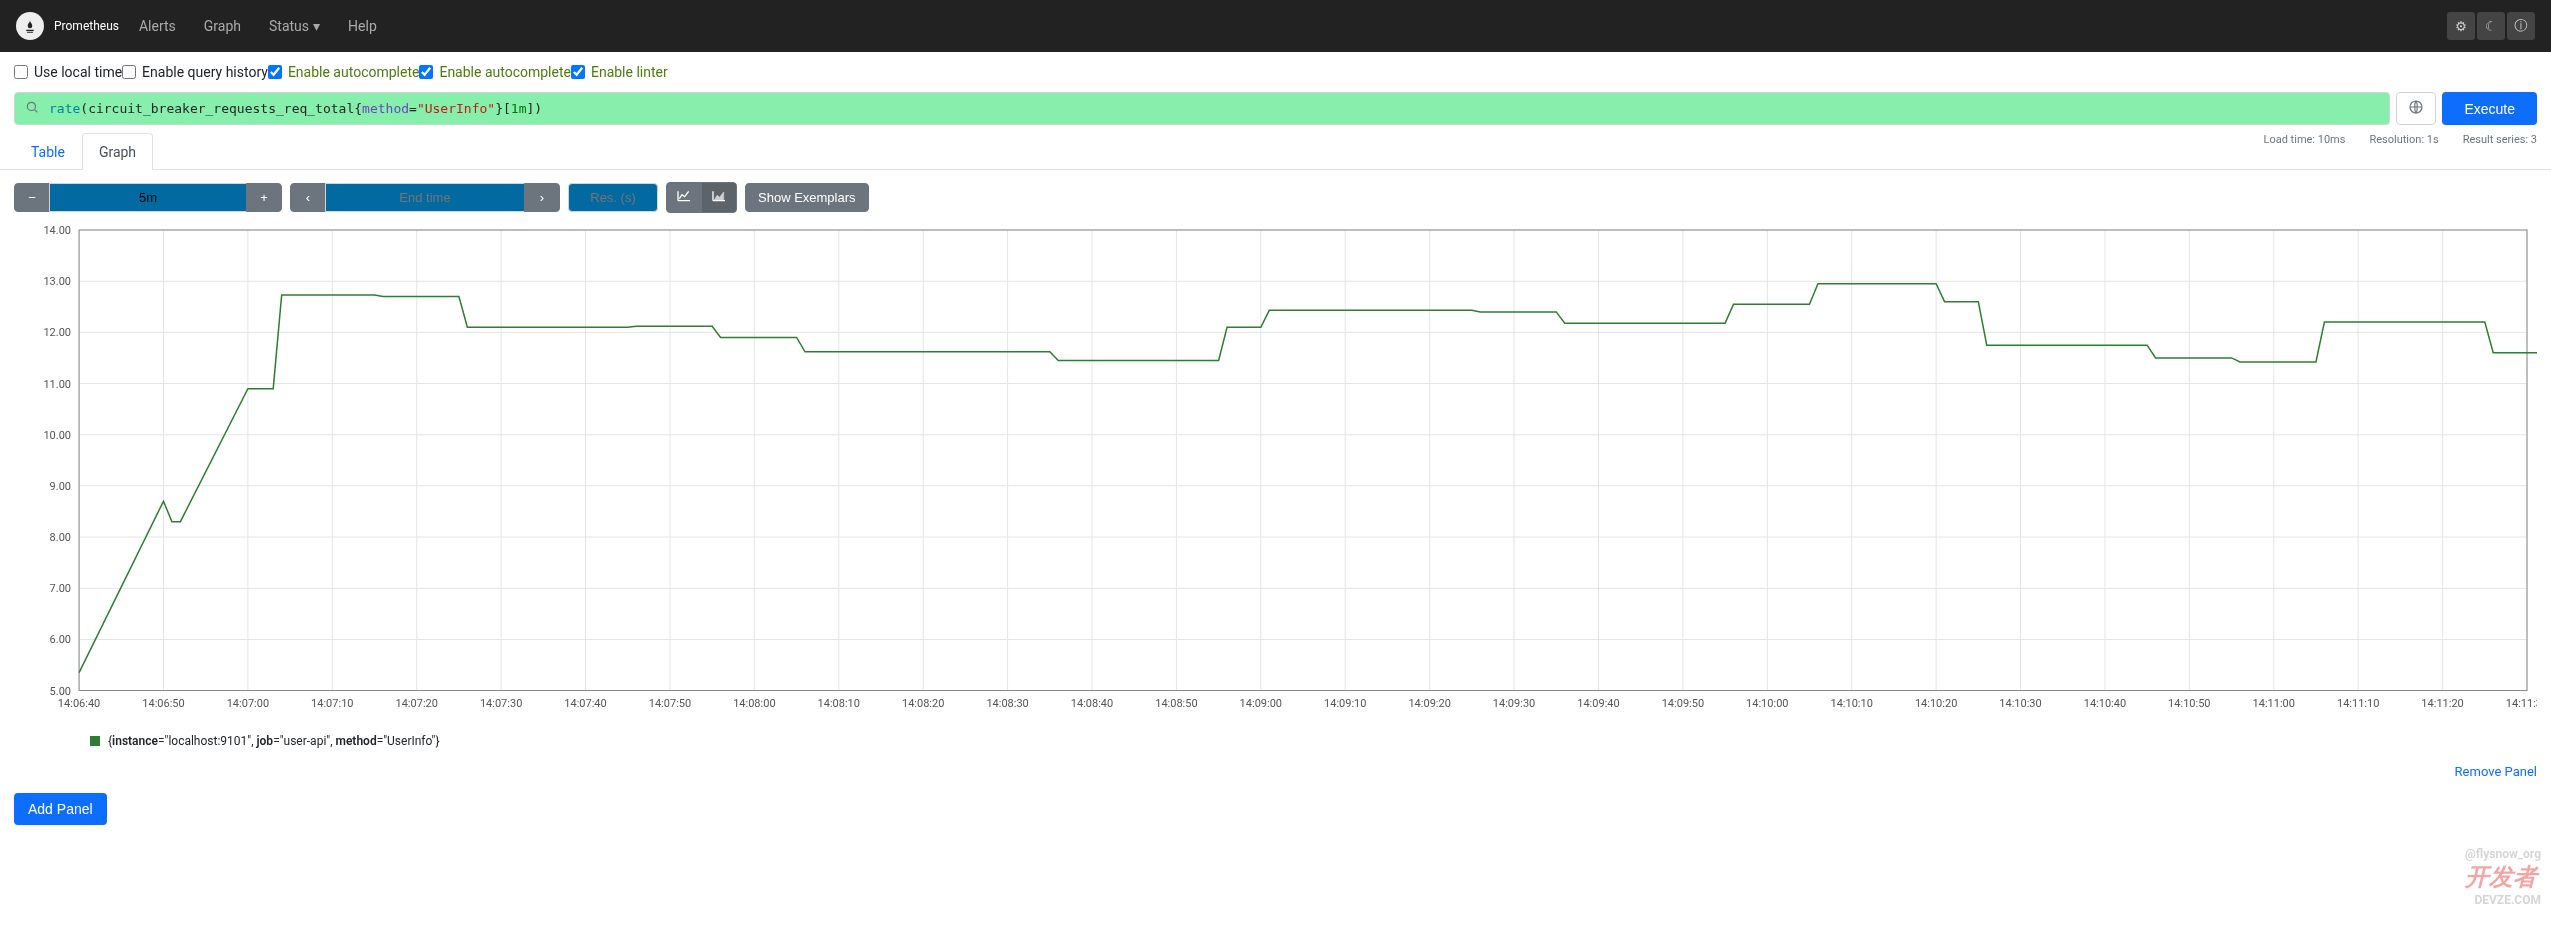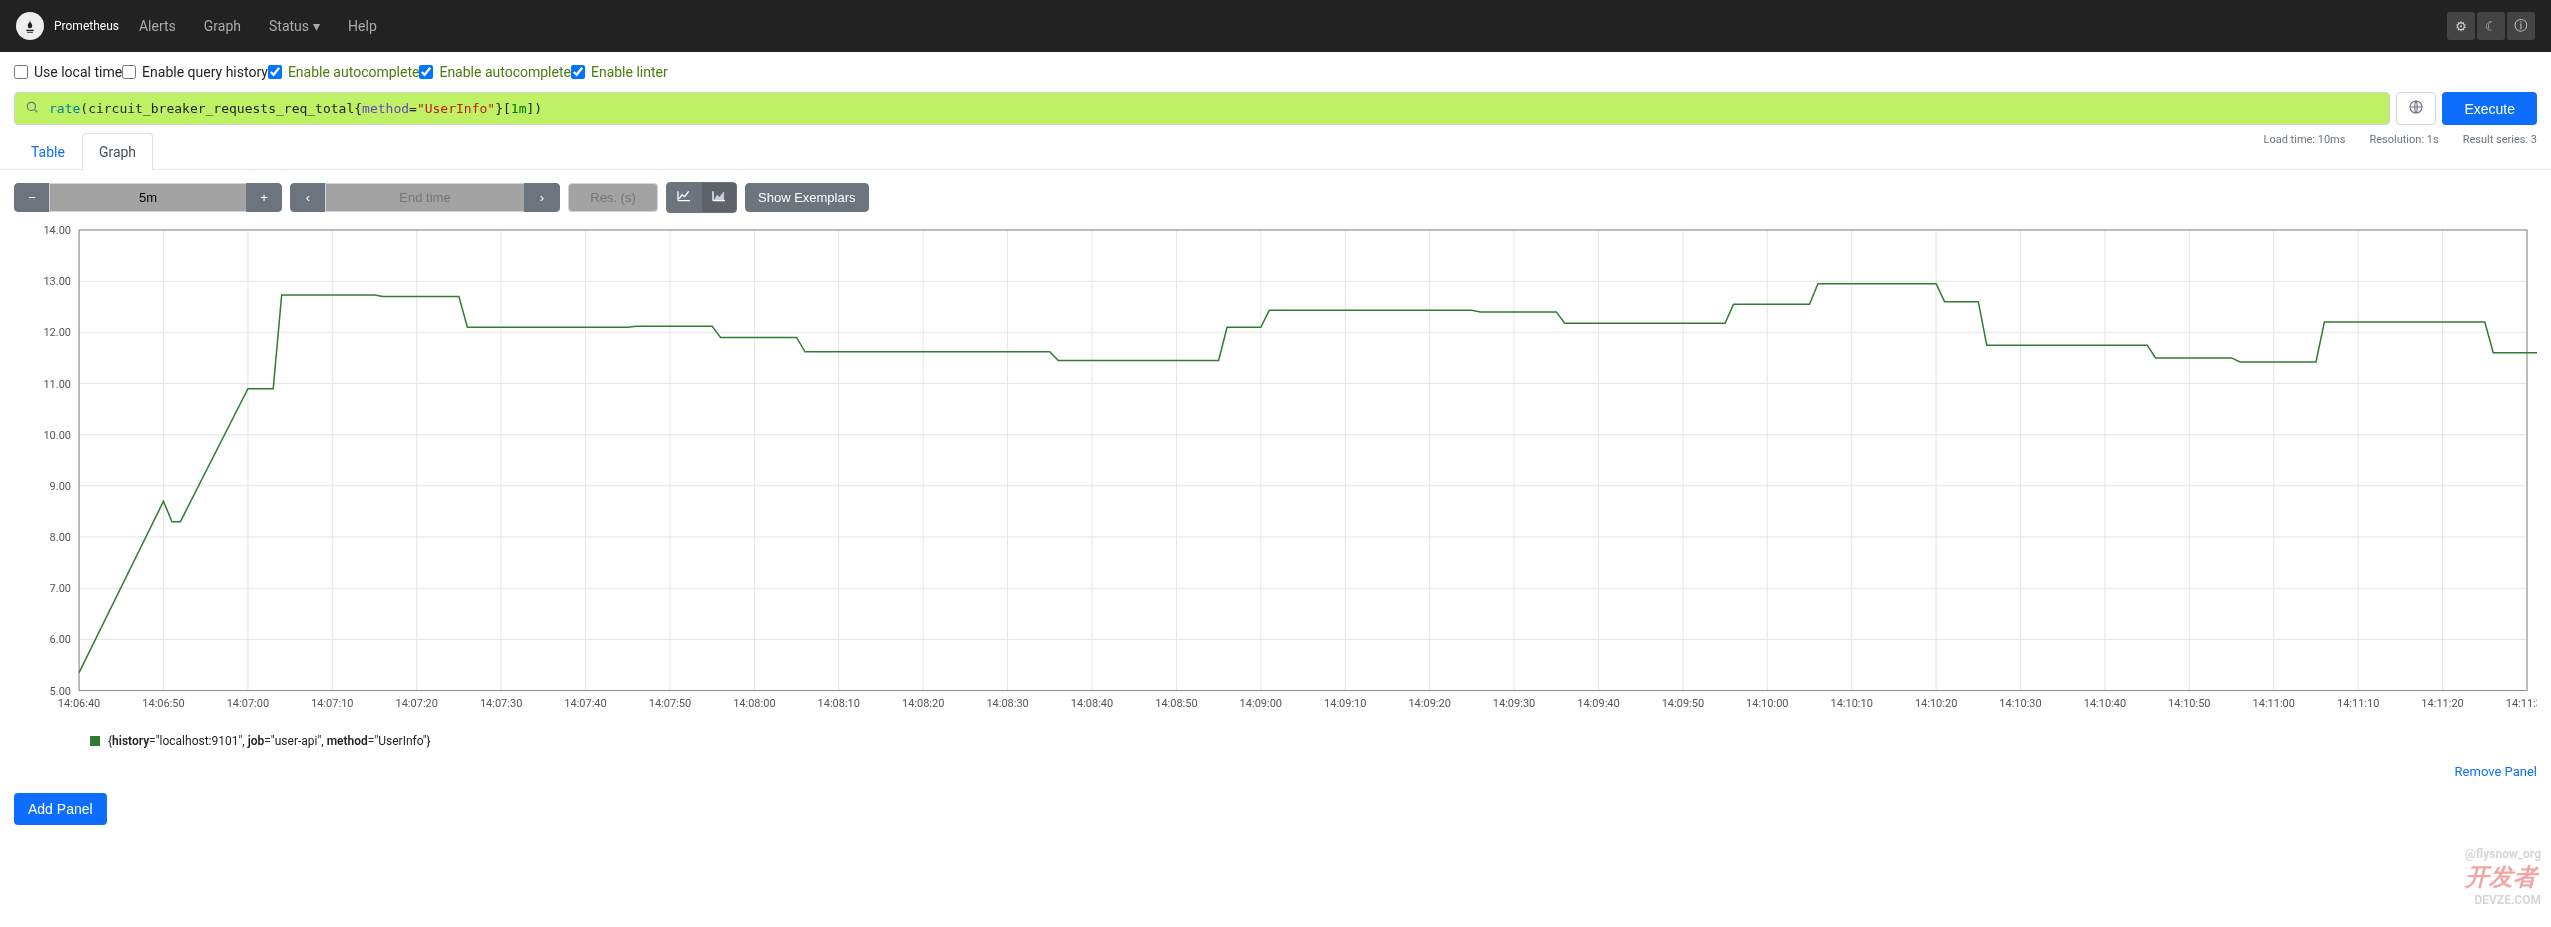--- a/index.html
+++ b/index.html
@@ -17,40 +17,40 @@
 .nav-icon-btn { width: 28px; height: 28px; background: #444; border: none; color: #ccc; display: flex; align-items: center; justify-content: center; cursor: pointer; border-radius: 3px; }
 
 
 .options-row { display: flex; padding: 12px 14px; align-items: center; }
 .option { display: flex; align-items: center; gap: 6px; font-size: 14px; cursor: pointer; }
 .option input { width: 14px; height: 14px; }
 .option.checked span { color: #4d7c0f; }
 
 
 .query-bar { display: flex; gap: 6px; padding: 0 14px 8px; }
-.query-input-wrap { flex: 1; display: flex; align-items: center; border: 1px solid #ced4da; border-radius: 4px; padding-left: 10px; background: #bef264; }
+.query-input-wrap { flex: 1; display: flex; align-items: center; border: 1px solid #ced4da; border-radius: 4px; padding-left: 10px; background: #86efac; }
 .query-input-wrap .search-icon { color: #6c757d; }
 .query-input { flex: 1; border: none; outline: none; padding: 8px 10px; font-family: Menlo, Monaco, Consolas, monospace; font-size: 13px; }
 .query-input .tok-fn { color: #0080a0; }
 .query-input .tok-label { color: #6f42c1; }
 .query-input .tok-str { color: #c41a16; }
 .query-input .tok-num { color: #007700; }
 .history-btn { width: 40px; border: 1px solid #ced4da; background: #fff; border-radius: 4px; cursor: pointer; display: flex; align-items: center; justify-content: center; color: #6c757d; }
 .execute-btn { background: #0d6efd; color: #fff; border: none; padding: 0 22px; border-radius: 4px; font-size: 14px; cursor: pointer; }
 
 
 .tabs-row { display: flex; padding: 0 14px; border-bottom: 1px solid #dee2e6; }
 .tab { padding: 10px 16px; cursor: pointer; color: #0d6efd; border: 1px solid transparent; border-bottom: none; border-radius: 4px 4px 0 0; margin-bottom: -1px; }
 .tab.active { color: #495057; border-color: #dee2e6; background: #fff; }
 .load-info { margin-left: auto; font-size: 11px; color: #6c757d; display: flex; gap: 24px; }
 
 
 .graph-controls { display: flex; gap: 8px; padding: 12px 14px; align-items: center; }
 .btn-group { display: flex; }
-.btn-group > * { border: 1px solid #ced4da; background: #a3a3a3; padding: 6px 10px; font-size: 13px; display: flex; align-items: center; justify-content: center; }
+.btn-group > * { border: 1px solid #ced4da; background: #0369a1; padding: 6px 10px; font-size: 13px; display: flex; align-items: center; justify-content: center; }
 .btn-group > *:not(:first-child) { margin-left: -1px; }
 .btn-group > *:first-child { border-radius: 4px 0 0 4px; }
 .btn-group > *:last-child { border-radius: 0 4px 4px 0; }
 .btn-group .dark { background: #6c757d; color: #fff; border-color: #6c757d; cursor: pointer; }
 .btn-group input { outline: none; text-align: center; min-width: 50px; }
 .btn-group .time-input { width: 200px; }
 .btn-group .res-input { width: 90px; border-radius: 4px; }
 .btn-group .icon-btn { cursor: pointer; width: 36px; }
 .show-exemplars-btn { background: #6c757d; color: #fff; border: 1px solid #6c757d; padding: 6px 12px; border-radius: 4px; font-size: 13px; cursor: pointer; }
 
@@ -290,21 +290,21 @@
         <line class="grid-line" x1="2510" y1="5" x2="2510" y2="465"></line>
         <text class="axis-label" x="2510" y="481" text-anchor="middle">14:11:30</text>
         <rect class="plot-border" x="65" y="5" width="2445" height="460"></rect>
         <path class="series-line" d="M65 447.11111111111114 L149.31034482758622 275.88888888888897 L157.74137931034483 296.3333333333333 L166.17241379310343 296.3333333333333 L233.6206896551724 163.44444444444446 L258.91379310344826 163.44444444444446 L267.34482758620686 69.9111111111111 L360.08620689655174 69.9111111111111 L368.51724137931035 71.44444444444446 L444.39655172413796 71.44444444444446 L452.82758620689657 102.11111111111113 L613.0172413793103 102.11111111111113 L621.448275862069 101.08888888888895 L697.3275862068966 101.08888888888895 L705.7586206896552 112.33333333333331 L781.6379310344827 112.33333333333331 L790.0689655172413 126.64444444444446 L1034.5689655172414 126.64444444444446 L1043 135.33333333333337 L1203.1896551724137 135.33333333333337 L1211.6206896551723 102.11111111111113 L1245.344827586207 102.11111111111113 L1253.7758620689654 85.24444444444448 L1456.1206896551726 85.24444444444448 L1464.5517241379312 86.77777777777774 L1540.4310344827586 86.77777777777774 L1548.8620689655172 98.02222222222225 L1709.0517241379312 98.02222222222225 L1717.4827586206898 79.11111111111106 L1793.3620689655172 79.11111111111106 L1801.7931034482758 58.66666666666668 L1919.8275862068965 58.66666666666668 L1928.2586206896551 76.55555555555556 L1961.9827586206895 76.55555555555556 L1970.4137931034484 120 L2130.6034482758623 120 L2139.034482758621 132.77777777777777 L2214.9137931034484 132.77777777777777 L2223.344827586207 136.86666666666665 L2299.2241379310344 136.86666666666665 L2307.655172413793 97.00000000000003 L2467.844827586207 97.00000000000003 L2476.2758620689656 127.66666666666669 L2552.155172413793 127.66666666666669 " stroke="#2e7d32"></path>
       </svg>
   </div>
 </div>
 
 <div class="legend">
   <div class="legend-swatch"></div>
-  <div class="legend-label" id="legend-label">{<b>history</b>="localhost:9101", <b>job</b>="user-api", <b>method</b>="UserInfo"}</div>
+  <div class="legend-label" id="legend-label">{<b>instance</b>="localhost:9101", <b>job</b>="user-api", <b>method</b>="UserInfo"}</div>
 </div>
 
 <div class="remove-panel">
   <a>Remove Panel</a>
 </div>
 
 <div class="add-panel">
   <button class="add-panel-btn">Add Panel</button>
 </div>
 

